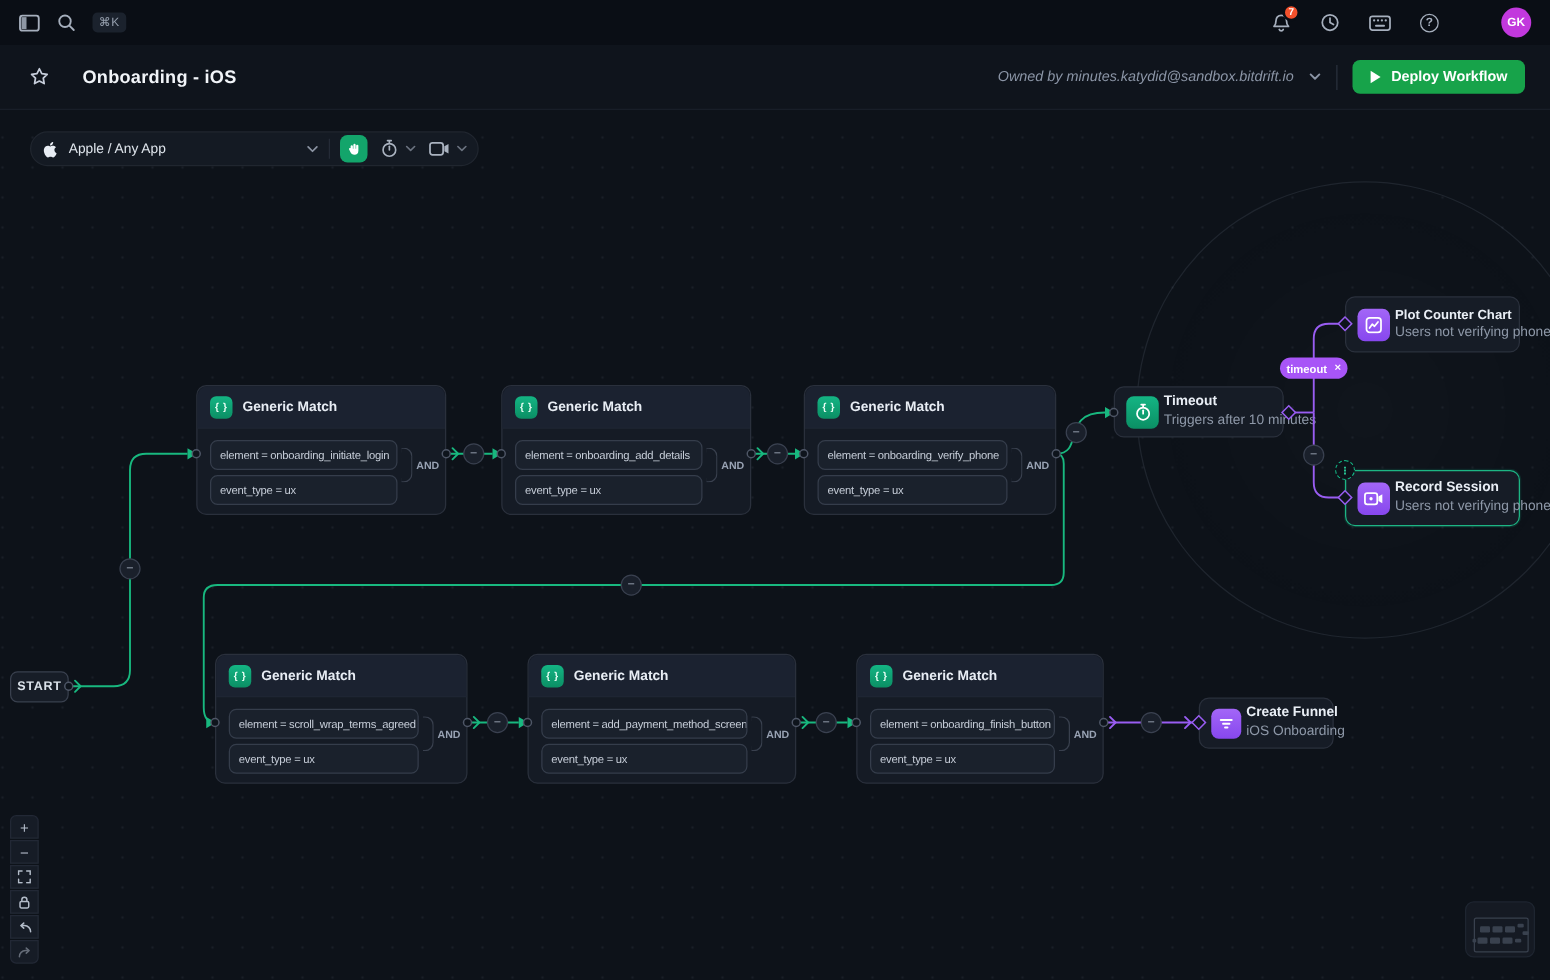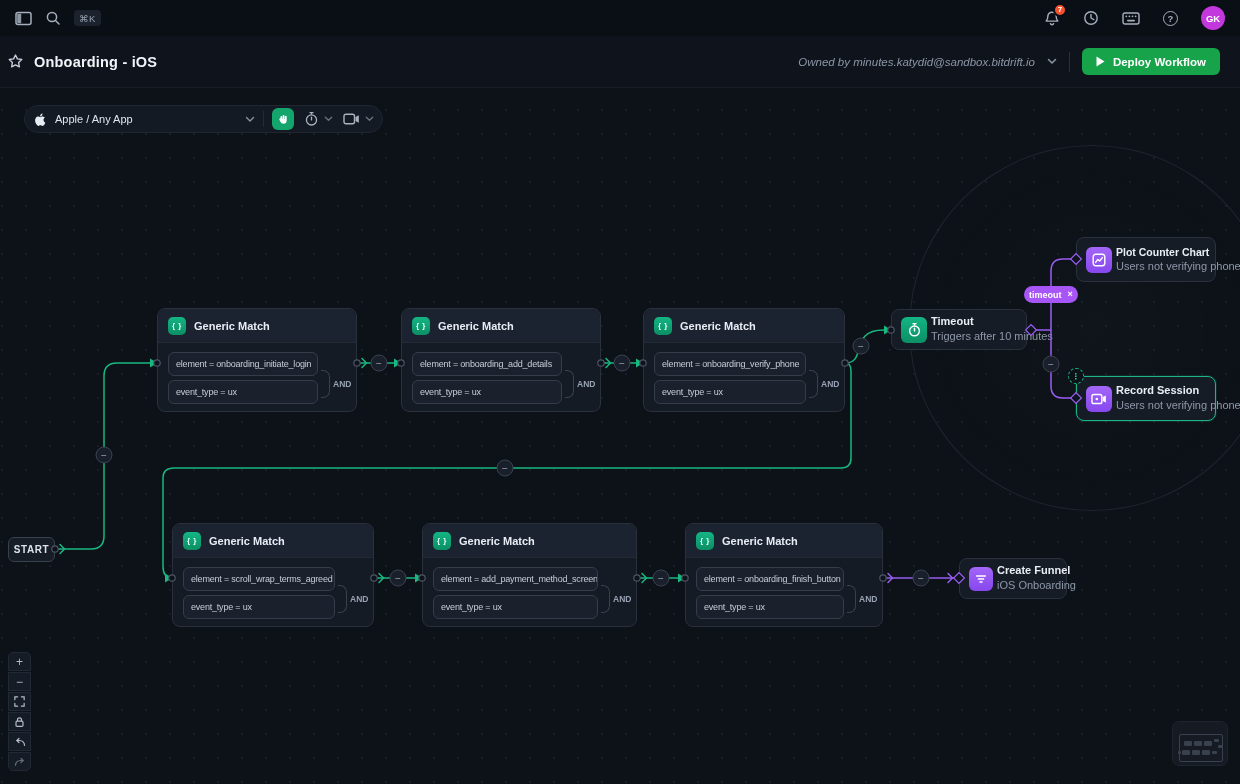--- a/index.html
+++ b/index.html
@@ -12,28 +12,28 @@
     display:flex; align-items:center; justify-content:space-between; z-index:60; }
   .tb-left { display:flex; align-items:center; gap:13px; padding-left:15px; }
   .tb-right { display:flex; align-items:center; gap:23px; padding-right:15px; }
   .tb-icon { display:flex; align-items:center; justify-content:center; color:#a6afbd; cursor:pointer; }
   .kbd-chip { background:#1b222d; color:#96a0ae; font-size:9.5px; padding:2.5px 5px; border-radius:4px; letter-spacing:.5px; }
   .bell-wrap { position:relative; }
   .bell-badge { position:absolute; top:-7px; right:-7px; min-width:14px; height:14px; border-radius:8px;
     background:#f4512c; color:#fff; font-size:8px; font-weight:700; display:flex; align-items:center;
     justify-content:center; border:2px solid #0a0e15; padding:0 2px; }
   .avatar { width:24px; height:24px; border-radius:50%; background:#c238dd; color:#fff; font-size:9.5px;
-    font-weight:700; display:flex; align-items:center; justify-content:center; cursor:pointer; }
+    font-weight:700; display:flex; align-items:center; justify-content:center; cursor:pointer;margin-left:27px; }
   .help-circle { width:15px; height:15px; border-radius:50%; border:1.4px solid #a6afbd; color:#a6afbd;
     font-size:9.5px; font-weight:700; display:flex; align-items:center; justify-content:center; }
 
   
   .header { position:absolute; left:0; top:36px; width:1240px; height:52px; background:#0f141c;
     border-bottom:1px solid #181e28; display:flex; align-items:center; justify-content:space-between; z-index:60; }
-  .hd-left { display:flex; align-items:center; gap:10px; padding-left:7px; }
+  .hd-left { display:flex; align-items:center; gap:26px; padding-left:23px; }
   .page-title { color:#f1f4f8; font-size:14.5px; font-weight:700; letter-spacing:.2px; }
   .hd-right { display:flex; align-items:center; gap:12px; padding-right:20px; }
   .owner { color:#8b95a6; font-size:11.5px; font-style:italic; }
   .hd-divider { width:1px; height:20px; background:#2a313d; }
   .deploy-btn { display:flex; align-items:center; gap:8px; background:#17a34a; color:#fff; border:none;
     font-size:11.5px; font-weight:700; height:27px; padding:12px 14px; border-radius:6px; cursor:pointer;
     font-family:inherit; }
 
   
   .canvas { position:absolute; left:0; top:88px; width:1240px; height:696px;
@@ -60,21 +60,21 @@
   .gm-head { height:34px; display:flex; align-items:center; gap:8px; padding:0 10px;
     background:#1b2230; border-bottom:1px solid #232a35; border-radius:8px 8px 0 0; }
   .brace-icon { width:18px; height:18px; border-radius:5px; background:linear-gradient(180deg,#14b584,#0b8f64);
     color:#eafff6; font-size:8px; font-weight:700; display:flex; align-items:center; justify-content:center;
     letter-spacing:.5px; flex:none; }
   .gm-title { color:#e8edf4; font-size:11px; font-weight:600; }
   .pill { position:absolute; left:10px; height:24px; border:1px solid #353d4b; border-radius:6px; background:#1a212c;
     color:#c6cdd8; font-size:9px; letter-spacing:-0.2px; display:flex; align-items:center; padding:0 7px;
     white-space:nowrap; overflow:hidden; width:calc(100% - 48px); cursor:pointer; }
   .pill-1 { top:43px; } .pill-2 { top:71px; }
-  .and-wrap { position:absolute; right:7px; top:61px; height:28px; width:28px; }
+  .and-wrap { position:absolute; right:7px; top:49px; height:28px; width:28px; }
   .and-bracket { position:absolute; left:0; top:0; height:100%; width:9px; border:1px solid #39404e;
     border-left:none; border-top-right-radius:7px; border-bottom-right-radius:7px; }
   .and-label { position:absolute; left:12px; top:50%; transform:translateY(-50%); color:#98a2b3;
     font-size:8.5px; font-weight:700; }
 
   .mini-node { position:absolute; display:flex; align-items:center; gap:4px; padding:0 9px;
     background:#161c26; border:1px solid #2a303c; border-radius:8px; z-index:30; cursor:pointer; }
   .mini-node.selected { border-color:#1db584; box-shadow:0 0 0 1px rgba(20,181,132,0.15); }
   .mini-icon { border-radius:6px; display:flex; align-items:center; justify-content:center; flex:none; }
   .mini-icon.green { background:linear-gradient(180deg,#14b584,#0b8f64); }

